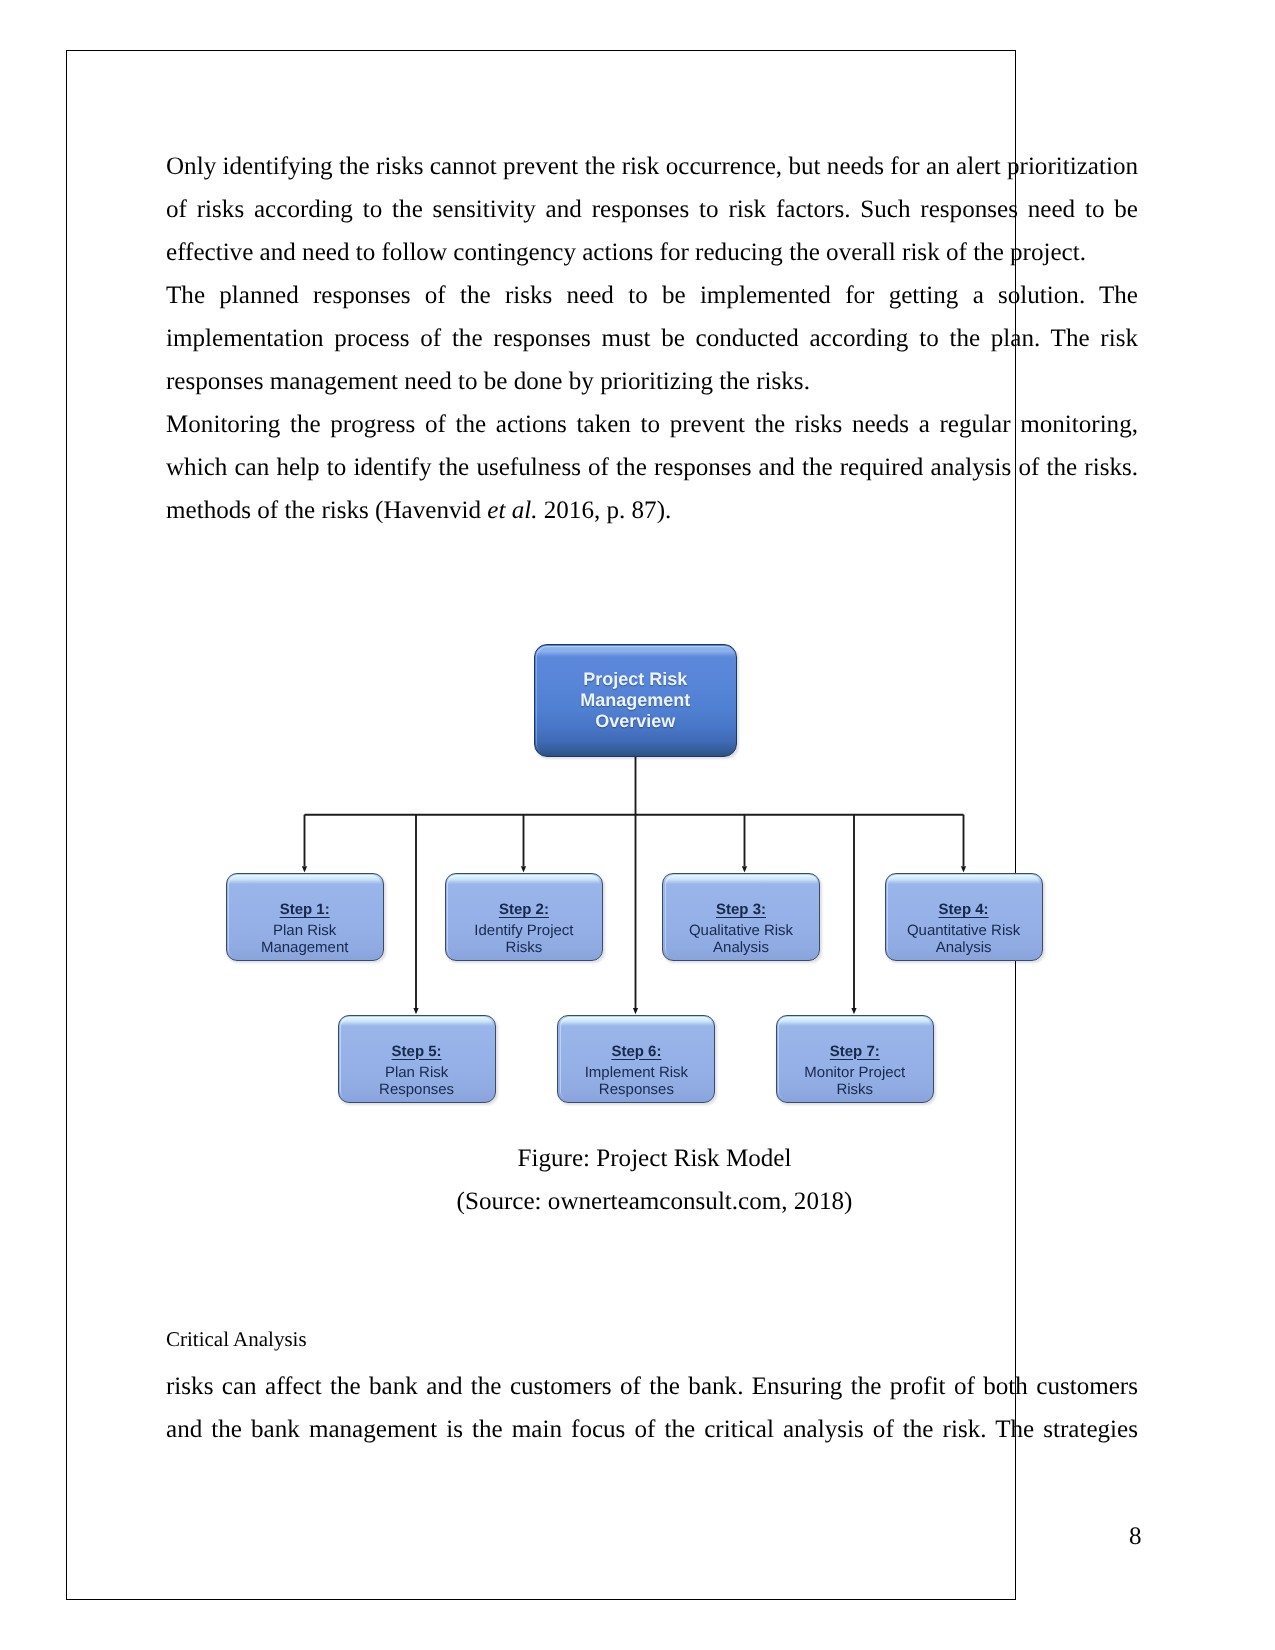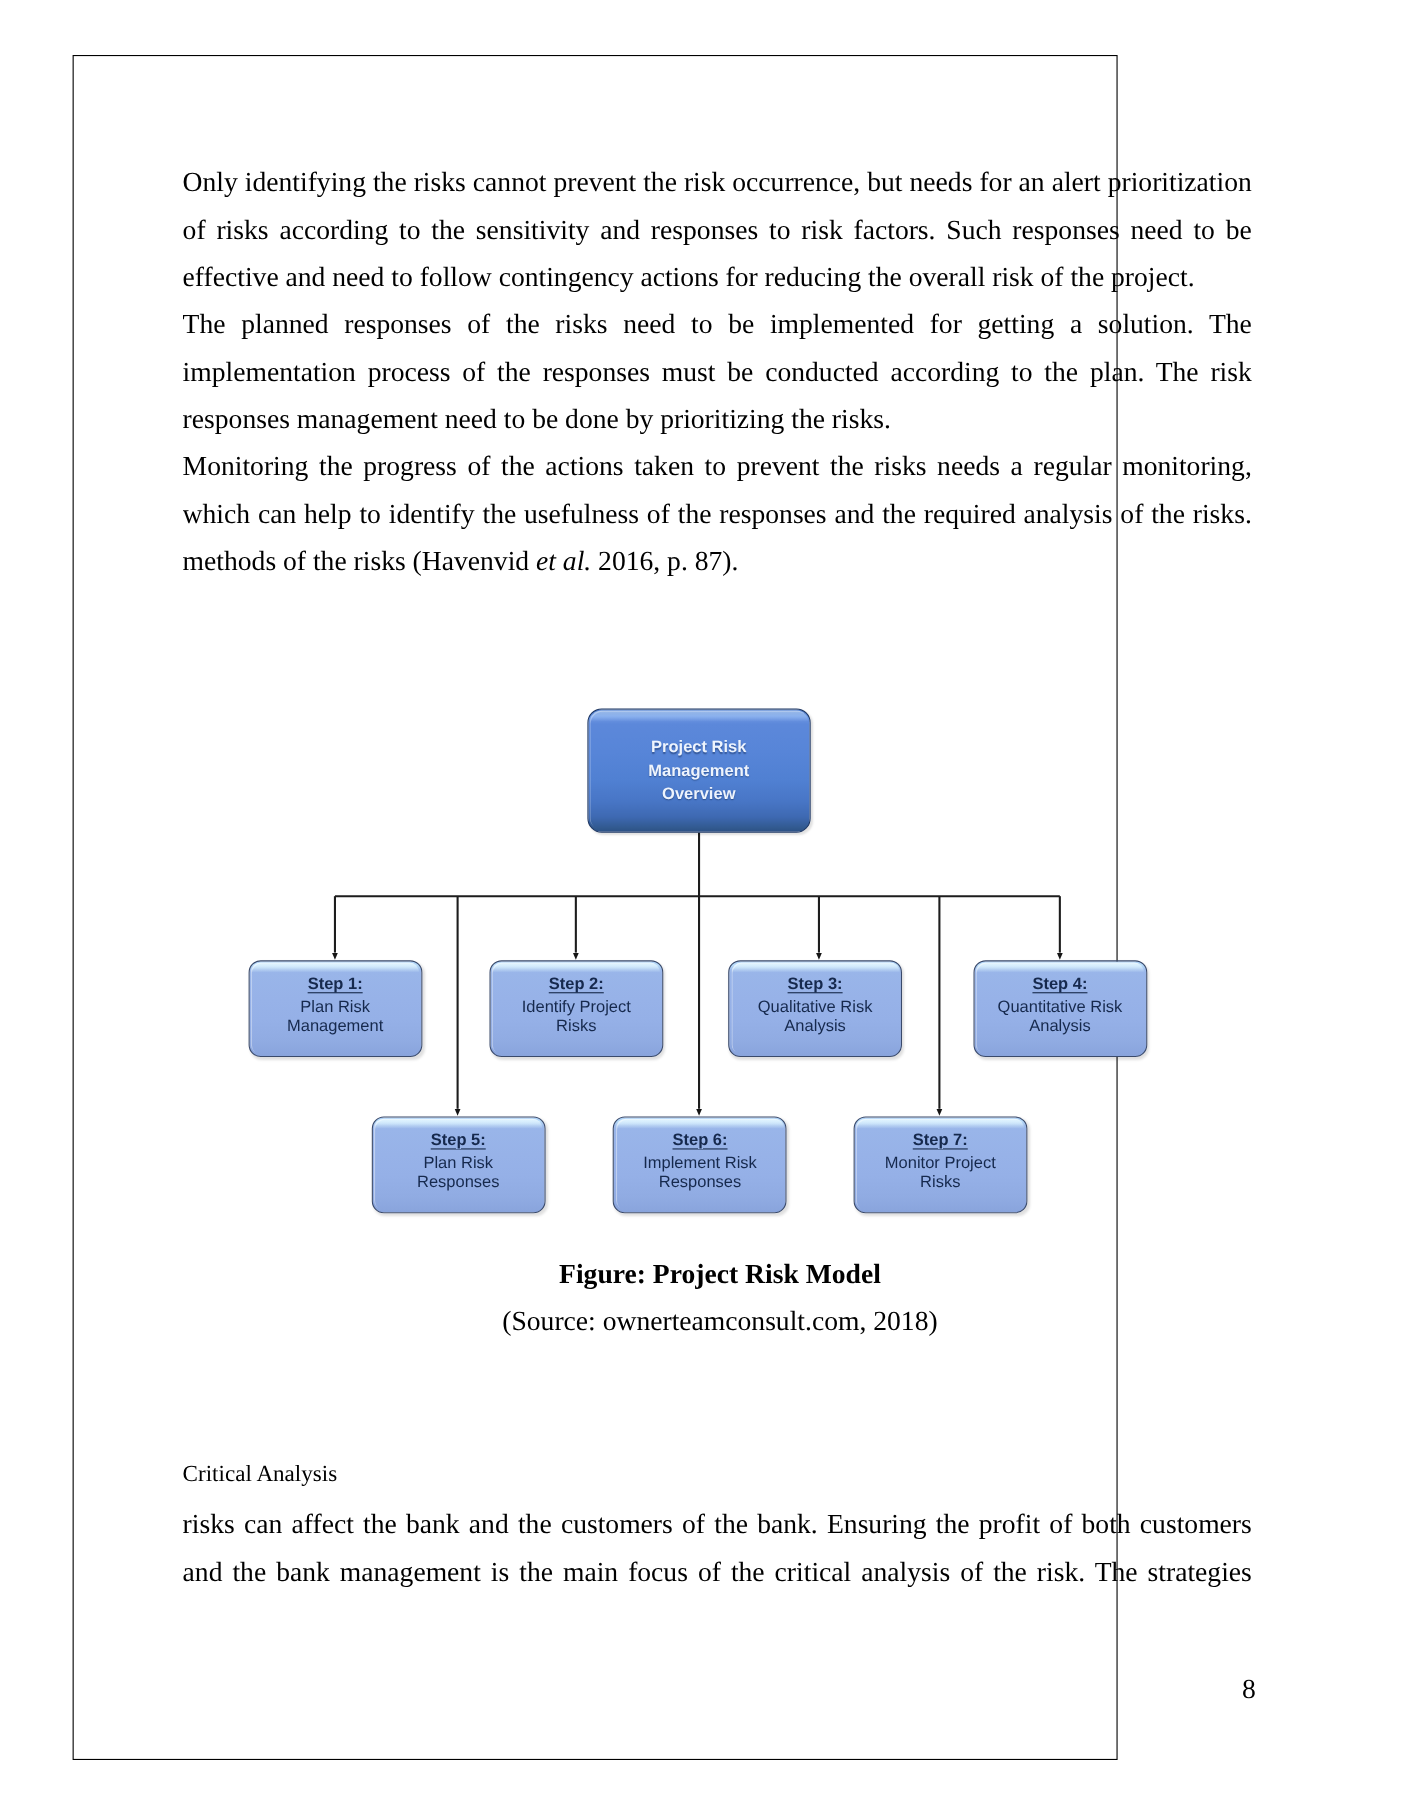--- a/index.html
+++ b/index.html
@@ -12,21 +12,21 @@
   
   .tline, .fig-cap, .fig-src, .heading, #pageno, .dg-node .lbl {
           transform:translateZ(0); }
   #content { position:absolute; left:99px; top:94px; width:972px; }
 
   .tline { font-size:25.1px; line-height:43px; text-align:justify;
            text-align-last:justify; white-space:pre-wrap; }
   .tline.last { text-align-last:left; }
   .para { margin:0; }
 
-  .fig-cap { text-align:center; font-weight:bold; font-size:25.1px; line-height:43px; }
+  .fig-cap { text-align:center; font-weight:normal; font-size:25.1px; line-height:43px; }
   .fig-src { text-align:center; font-size:25.1px; line-height:43px; }
   .heading { font-size:21px; font-weight:normal; line-height:43px; margin:0 0 4px 0; }
   #figure-caption-block { position:absolute; left:101.5px; top:1086px; width:972px; }
   #section-block { position:absolute; left:99px; top:1267px; width:972px; }
   #pageno { position:absolute; left:1062px; top:1464px; font-size:25.1px;
             line-height:43px; }
 
   
   #figure { position:absolute; left:0; top:0; width:1275px; height:1650px;
             pointer-events:none; filter:blur(0.4px); }
@@ -37,36 +37,36 @@
              background:linear-gradient(to bottom,
                  #5480cd 0%, #5d8ad8 3.5%, #6d9ae8 5.5%, #6892e0 8%,
                  #5c88da 12%, #5785d8 35%, #5080d2 58%, #4876c6 75%, #3e69b2 88%, #31598f 97%, #2c5185 100%);
              box-shadow:1.5px 2px 2px rgba(0,0,0,0.12); }
   .dg-root .gloss { position:absolute; left:1.5px; right:1.5px; top:1px; bottom:1.5px;
              border-radius:11px;
              background:linear-gradient(to bottom, rgba(215,235,255,0.55) 0px,
                  rgba(205,230,255,0.38) 4px, rgba(255,255,255,0.0) 10px);
              box-shadow:inset 1px 1px 0 rgba(255,255,255,0.28); }
   .dg-root .lbl { position:relative; color:#eef4fd; font-weight:bold;
-             font-size:15px; line-height:21px; padding-top:24px;
+             font-size:18px; line-height:21px; padding-top:24px;
              text-shadow:0 1px 1.2px rgba(10,30,70,0.45); }
 
   .dg-step { width:158px; height:88px; border-radius:11px;
              border:1.3px solid #3a4a6b;
              background:linear-gradient(to bottom,
                  #a9ccf4 0%, #b8dcfa 3.5%, #aecff4 6%, #9fbdec 8.5%,
                  #99b5e9 12%, #97b2e8 40%, #95b0e7 62%, #90abe2 85%, #89a4dc 100%);
              box-shadow:1.5px 2px 2.5px rgba(0,0,0,0.13); }
   .dg-step .gloss { position:absolute; left:1.5px; right:1.5px; top:1px; bottom:1.5px;
              border-radius:9px;
              background:linear-gradient(to bottom, rgba(236,250,255,0.85) 0px,
                  rgba(228,246,255,0.60) 4px, rgba(255,255,255,0.0) 9px);
              box-shadow:inset 1px 1px 0 rgba(255,255,255,0.40); }
   .dg-step .lbl { position:relative; color:#16294d; font-size:15px; line-height:17.5px;
-             padding-top:8px;text-align:center; }
+             padding-top:23px;text-align:center; }
   .dg-step .lbl .t { display:block; line-height:25.3px; }
   .dg-step .lbl b { font-weight:bold; text-decoration:underline;
              text-decoration-thickness:1.3px; text-underline-offset:2.8px;
              text-decoration-color:#16294a; }
 </style>
 </head>
 <body>
 
 <div id="page-frame">
   <div id="content">

